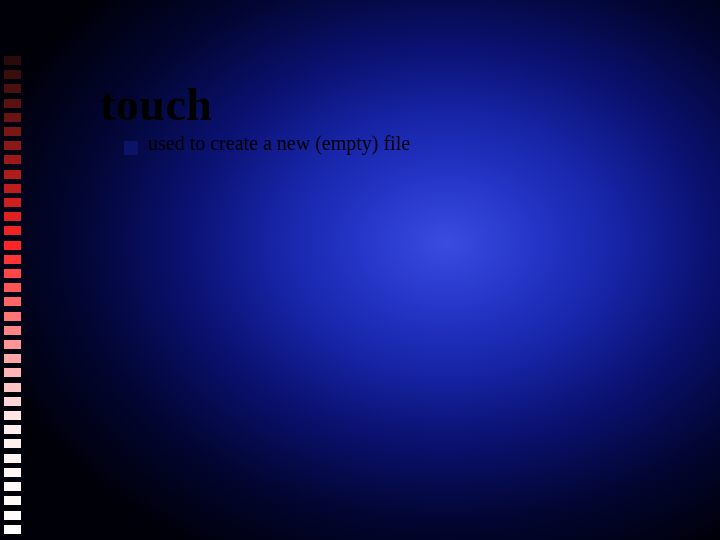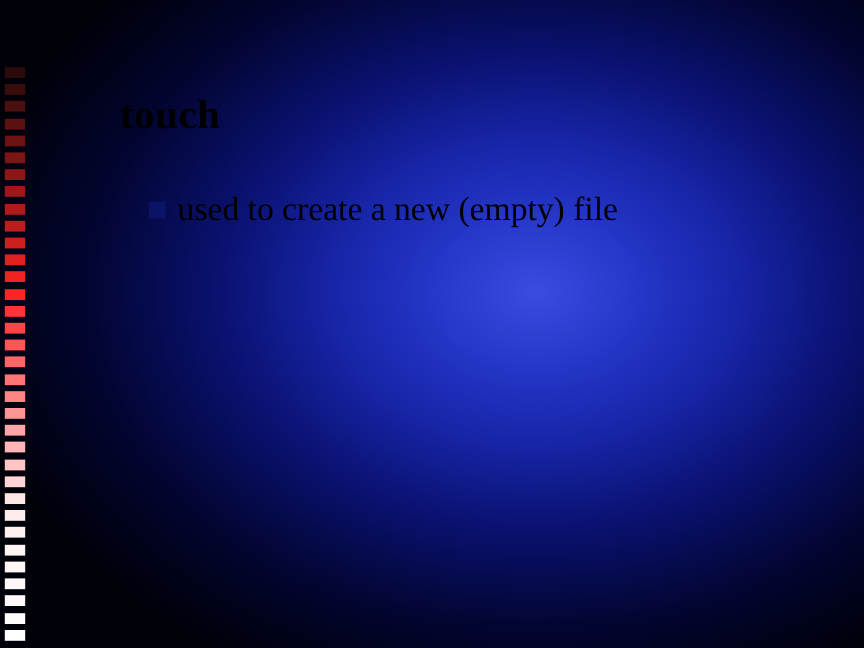--- a/index.html
+++ b/index.html
@@ -30,32 +30,31 @@
   }
   .content {
     position: absolute;
     left: 100px;
     top: 78px;
     right: 30px;
   }
   .title {
     color: #000000;
     font-weight: bold;
-    font-size: 34px;
+    font-size: 46px;
     letter-spacing: 0.5px;
-    margin-bottom: 42px;
   }
   .bullets {
     margin-left: 24px;
   }
   .bullet {
     display: flex;
     align-items: flex-start;
     color: #000000;
-    font-size: 28px;
+    font-size: 20px;
     line-height: 1.22;
     margin-bottom: 2px;
   }
   .bullet-marker {
     width: 14px;
     height: 14px;
     background: #0b1366;
     flex: 0 0 14px;
     margin-top: 10px;
     margin-right: 10px;

